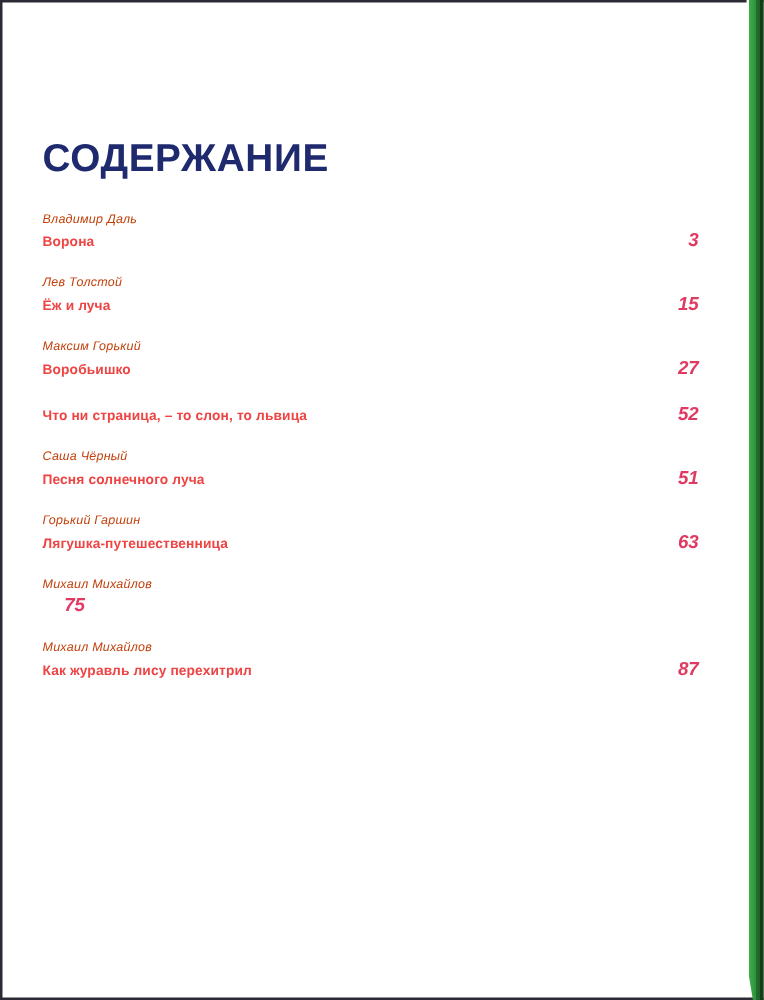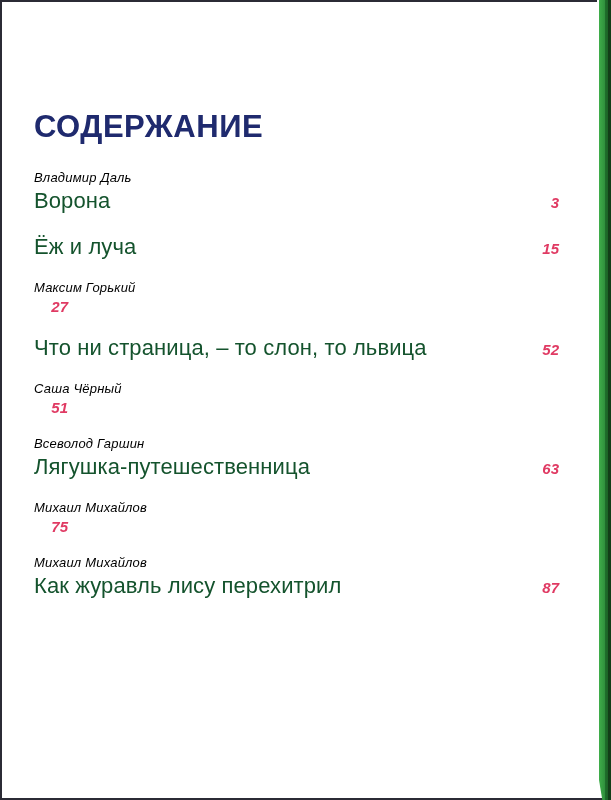--- a/index.html
+++ b/index.html
@@ -77,35 +77,35 @@
   .toc-list {
     margin: 0;
     padding: 0;
     list-style: none;
   }
   .toc-entry {
     position: relative;
     margin-bottom: 20px;
   }
   .author {
-    font-size: 13px;
+    font-size: 10px;
     font-style: italic;
-    color: #000000;
+    color: #c2410c;
     margin-bottom: 3px;
     letter-spacing: 0.2px;
   }
   .row {
     display: flex;
     align-items: baseline;
     justify-content: space-between;
   }
   .title {
-    font-size: 22px;
-    font-weight: normal;
-    color: #14532d;
+    font-size: 11px;
+    font-weight: bold;
+    color: #ef4444;
     letter-spacing: 0.1px;
   }
   .page-num {
     font-size: 15px;
     font-weight: bold;
     font-style: italic;
     color: #e03a63;
     min-width: 34px;
     text-align: right;
     padding-right: 12px;
@@ -123,49 +123,52 @@
 
       <li class="toc-entry">
         <div class="author">Владимир Даль</div>
         <div class="row">
           <span class="title">Ворона</span>
           <span class="page-num">3</span>
         </div>
       </li>
 
       <li class="toc-entry">
+        <div class="author">Лев Толстой</div>
         <div class="row">
           <span class="title">Ёж и луча</span>
           <span class="page-num">15</span>
         </div>
       </li>
 
       <li class="toc-entry">
         <div class="author">Максим Горький</div>
         <div class="row">
+          <span class="title">Воробьишко</span>
           <span class="page-num">27</span>
         </div>
       </li>
 
       <li class="toc-entry">
         <div class="row">
           <span class="title">Что ни страница, – то слон, то львица</span>
           <span class="page-num">52</span>
         </div>
       </li>
 
       <li class="toc-entry">
         <div class="author">Саша Чёрный</div>
         <div class="row">
+          <span class="title">Песня солнечного луча</span>
           <span class="page-num">51</span>
         </div>
       </li>
 
       <li class="toc-entry">
-        <div class="author">Всеволод Гаршин</div>
+        <div class="author">Горький Гаршин</div>
         <div class="row">
           <span class="title">Лягушка-путешественница</span>
           <span class="page-num">63</span>
         </div>
       </li>
 
       <li class="toc-entry">
         <div class="author">Михаил Михайлов</div>
         <div class="row">
           <span class="page-num">75</span>

